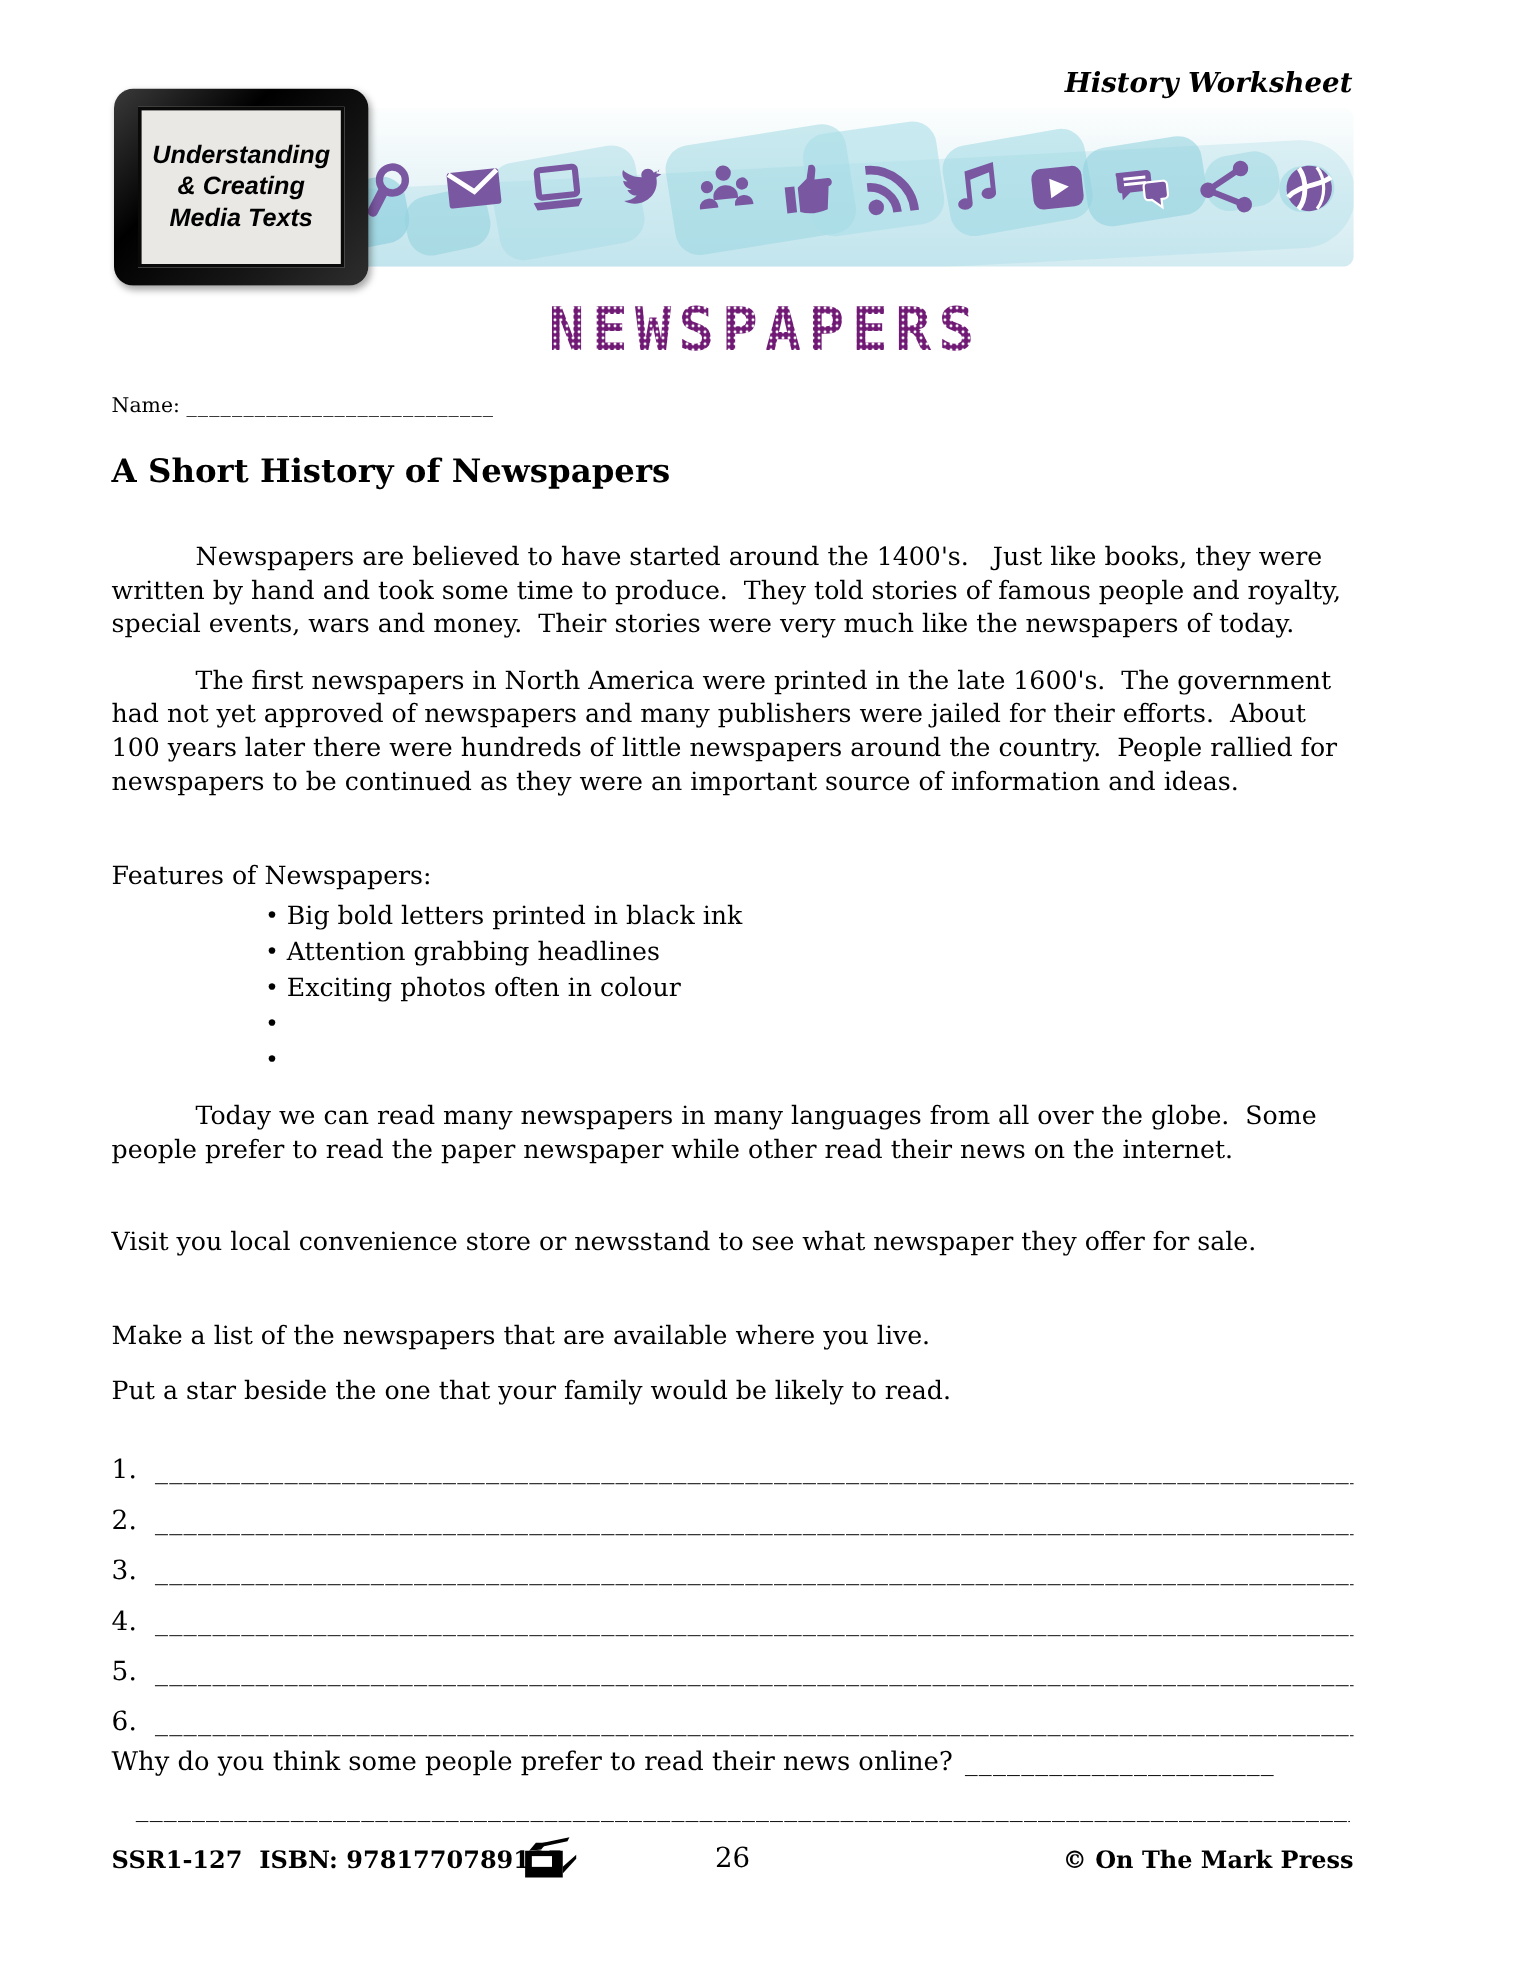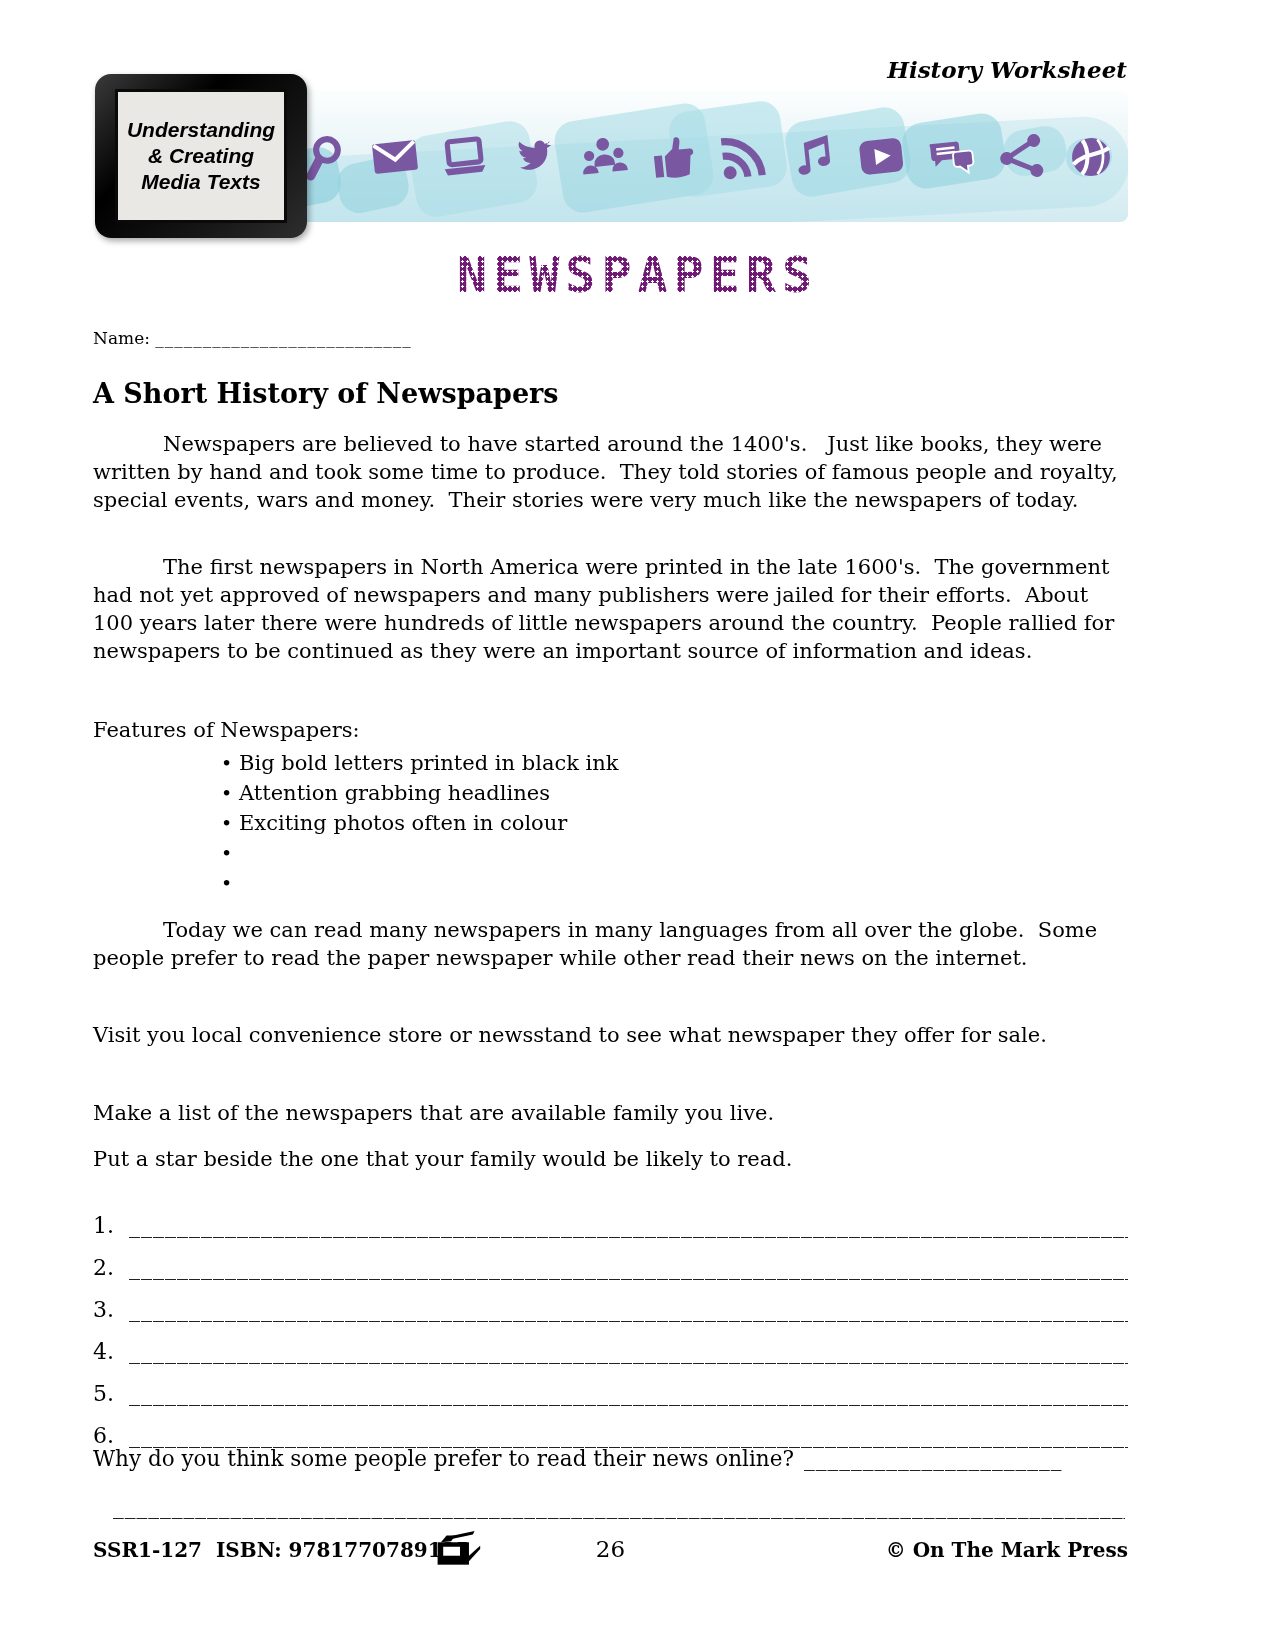--- a/index.html
+++ b/index.html
@@ -72,21 +72,21 @@
   
   .numbered { top:1196px; }
   .nrow { display:flex; align-items:flex-end; height:42px; font-size:22px; }
   .nrow .num { width:36px; }
   .nrow .blank, .q-blank, .cont-line {
     overflow:hidden; white-space:nowrap; letter-spacing:1px;
   }
   .nrow .blank { flex:1; }
   .q-row { top:1446px; display:flex; align-items:flex-end; font-size:21.5px; }
   .q-text { white-space:nowrap; padding-right:10px; }
-  .q-blank { flex:1; }
+  .q-blank { flex:1;margin-top:10px; }
   .cont-row { top:1494px; font-size:21.5px; padding-left:20px; }
   .cont-line { display:block; width:1012px; }
   
   .footer { position:absolute; left:0; top:1524px; width:1275px; height:70px; }
   .f-left {
     position:absolute; left:93px; top:14px;
     font-size:20px; font-weight:bold; white-space:nowrap;
   }
   .f-icon { position:absolute; left:432px; top:2px; width:56px; height:46px; }
   .f-icon svg { width:100%; height:100%; }
@@ -219,21 +219,21 @@
     <span>NEWSPAPERS</span>
   </div>
 
   <div class="content-block name-row">
     <span>Name:</span>
     <span class="blank">___________________________</span>
   </div>
 
   <div class="content-block heading" style="top:378px;">A Short History of Newspapers</div>
 
-  <div class="content-block para indent" style="top:430px;">Newspapers are believed to have started around the 1400's.   Just like books, they were written by hand and took some time to produce.  They told stories of famous people and royalty, special events, wars and money.  Their stories were very much like the newspapers of today.</div>
+  <div class="content-block para indent" style="top:450px;">Newspapers are believed to have started around the 1400's.   Just like books, they were written by hand and took some time to produce.  They told stories of famous people and royalty, special events, wars and money.  Their stories were very much like the newspapers of today.</div>
   <div class="content-block para indent" style="top:553px;">The first newspapers in North America were printed in the late 1600's.  The government had not yet approved of newspapers and many publishers were jailed for their efforts.  About 100 years later there were hundreds of little newspapers around the country.  People rallied for newspapers to be continued as they were an important source of information and ideas.</div>
 
   <div class="content-block para" style="top:716px;">Features of Newspapers:</div>
 
   <div class="content-block bullet-list" style="top:748px;">
     <div class="bullet-row">
         <span class="bullet-dot">•</span>
         <span>Big bold letters printed in black ink</span>
       </div>
     <div class="bullet-row">
@@ -247,21 +247,21 @@
     <div class="bullet-row">
         <span class="bullet-dot">•</span>
       </div>
     <div class="bullet-row">
         <span class="bullet-dot">•</span>
       </div>
   </div>
 
   <div class="content-block para indent" style="top:916px;">Today we can read many newspapers in many languages from all over the globe.  Some people prefer to read the paper newspaper while other read their news on the internet.</div>
   <div class="content-block para" style="top:1021px;">Visit you local convenience store or newsstand to see what newspaper they offer for sale.</div>
-  <div class="content-block para" style="top:1099px;">Make a list of the newspapers that are available family you live.</div>
+  <div class="content-block para" style="top:1099px;">Make a list of the newspapers that are available where you live.</div>
   <div class="content-block para" style="top:1145px;">Put a star beside the one that your family would be likely to read.</div>
 
   <div class="content-block numbered">
     <div class="nrow">
         <span class="num">1.</span>
         <span class="blank">____________________________________________________________________________________________________</span>
       </div>
     <div class="nrow">
         <span class="num">2.</span>
         <span class="blank">____________________________________________________________________________________________________</span>

